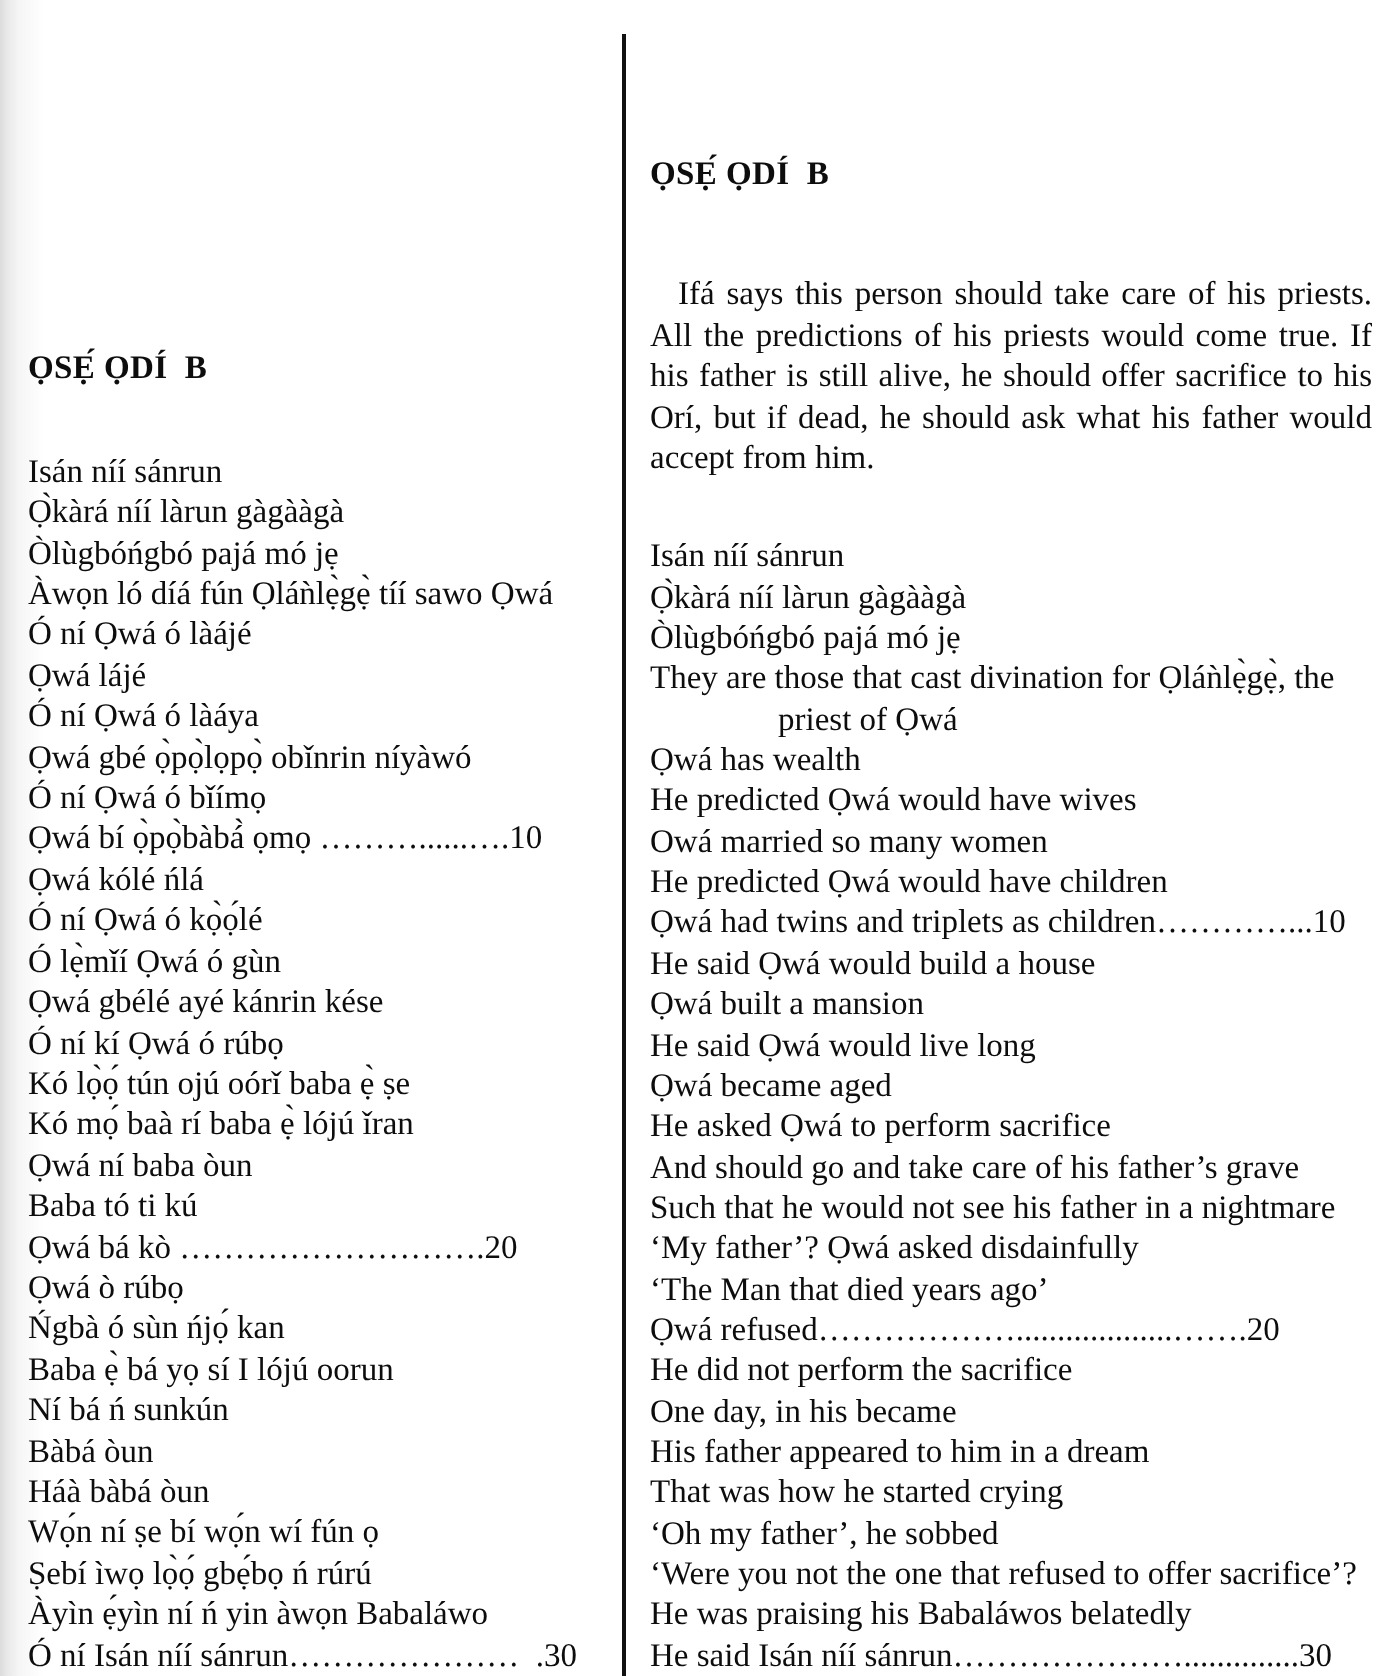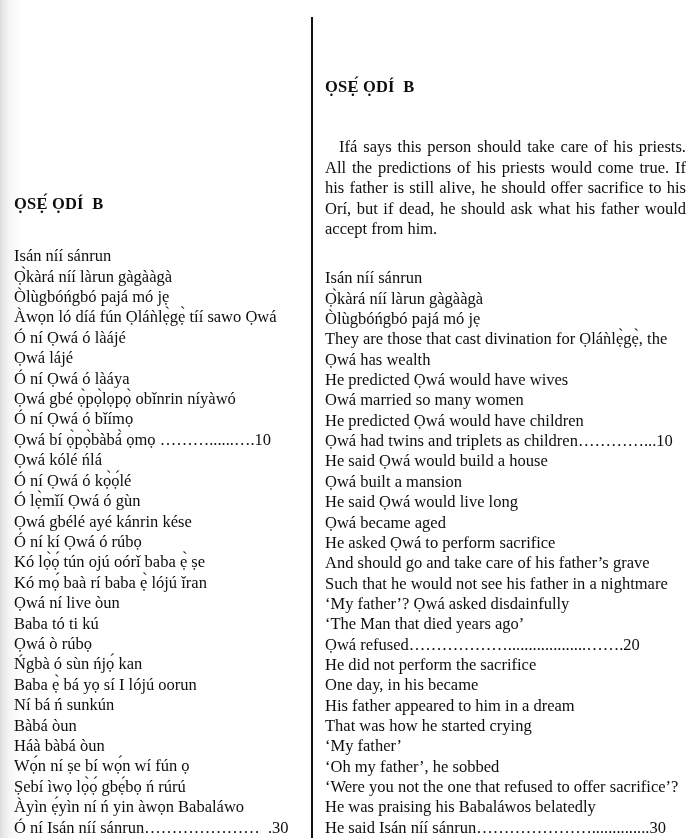--- a/index.html
+++ b/index.html
@@ -110,22 +110,23 @@
         <li>Ọwá gbé ọ̀pọ̀lọpọ̀ obǐnrin níyàwó</li>
         <li>Ó ní Ọwá ó bǐímọ</li>
         <li>Ọwá bí ọ̀pọ̀bàbá̀ ọmọ ………......….10</li>
         <li>Ọwá kólé ńlá</li>
         <li>Ó ní Ọwá ó kọ̀ọ́lé</li>
         <li>Ó lẹ̀mǐí Ọwá ó gùn</li>
         <li>Ọwá gbélé ayé kánrin kése</li>
         <li>Ó ní kí Ọwá ó rúbọ</li>
         <li>Kó lọ̀ọ́ tún ojú oórǐ baba ẹ̀ ṣe</li>
         <li>Kó mọ́ baà rí baba ẹ̀ lójú ǐran</li>
-        <li>Ọwá ní live òun</li>
+        <li>Ọwá ní baba òun</li>
         <li>Baba tó ti kú</li>
+        <li>Ọwá bá kò ……………………….20</li>
         <li>Ọwá ò rúbọ</li>
         <li>Ńgbà ó sùn ńjọ́ kan</li>
         <li>Baba ẹ̀ bá yọ sí I lójú oorun</li>
         <li>Ní bá ń sunkún</li>
         <li>Bàbá òun</li>
         <li>Háà bàbá òun</li>
         <li>Wọ́n ní ṣe bí wọ́n wí fún ọ</li>
         <li>Ṣebí ìwọ lọ̀ọ́ gbẹ́bọ ń rúrú</li>
         <li>Àyìn ẹ́yìn ní ń yin àwọn Babaláwo</li>
         <li>Ó ní Isán níí sánrun…………………  .30</li>
@@ -134,40 +135,40 @@
 
   <div class="col col-right">
     <div class="heading">ỌSẸ́ ỌDÍ  B</div>
     <p class="para">Ifá says this person should take care of his priests. All the predictions of his priests would come true. If his father is still alive, he should offer sacrifice to his Orí, but if dead, he should ask what his father would accept from him.</p>
     <div class="gap-right"></div>
     <ul class="verse" id="right-verse">
         <li>Isán níí sánrun</li>
         <li>Ọ̀kàrá níí làrun gàgààgà</li>
         <li>Òlùgbóńgbó pajá mó jẹ</li>
         <li>They are those that cast divination for Ọláǹlẹ̀gẹ̀, the</li>
+        <li class="indented">priest of Ọwá</li>
         <li>Ọwá has wealth</li>
         <li>He predicted Ọwá would have wives</li>
         <li>Owá married so many women</li>
         <li>He predicted Ọwá would have children</li>
         <li>Ọwá had twins and triplets as children…………...10</li>
         <li>He said Ọwá would build a house</li>
         <li>Ọwá built a mansion</li>
         <li>He said Ọwá would live long</li>
         <li>Ọwá became aged</li>
         <li>He asked Ọwá to perform sacrifice</li>
         <li>And should go and take care of his father’s grave</li>
         <li>Such that he would not see his father in a nightmare</li>
         <li>‘My father’? Ọwá asked disdainfully</li>
         <li>‘The Man that died years ago’</li>
         <li>Ọwá refused………………...................…….20</li>
         <li>He did not perform the sacrifice</li>
         <li>One day, in his became</li>
         <li>His father appeared to him in a dream</li>
         <li>That was how he started crying</li>
-        <li>‘My father’</li>
         <li>‘Oh my father’, he sobbed</li>
         <li>‘Were you not the one that refused to offer sacrifice’?</li>
         <li>He was praising his Babaláwos belatedly</li>
         <li>He said Isán níí sánrun…………………..............30</li>
       </ul>
   </div>
 
 </div>
 
 <div class="divider"></div>

